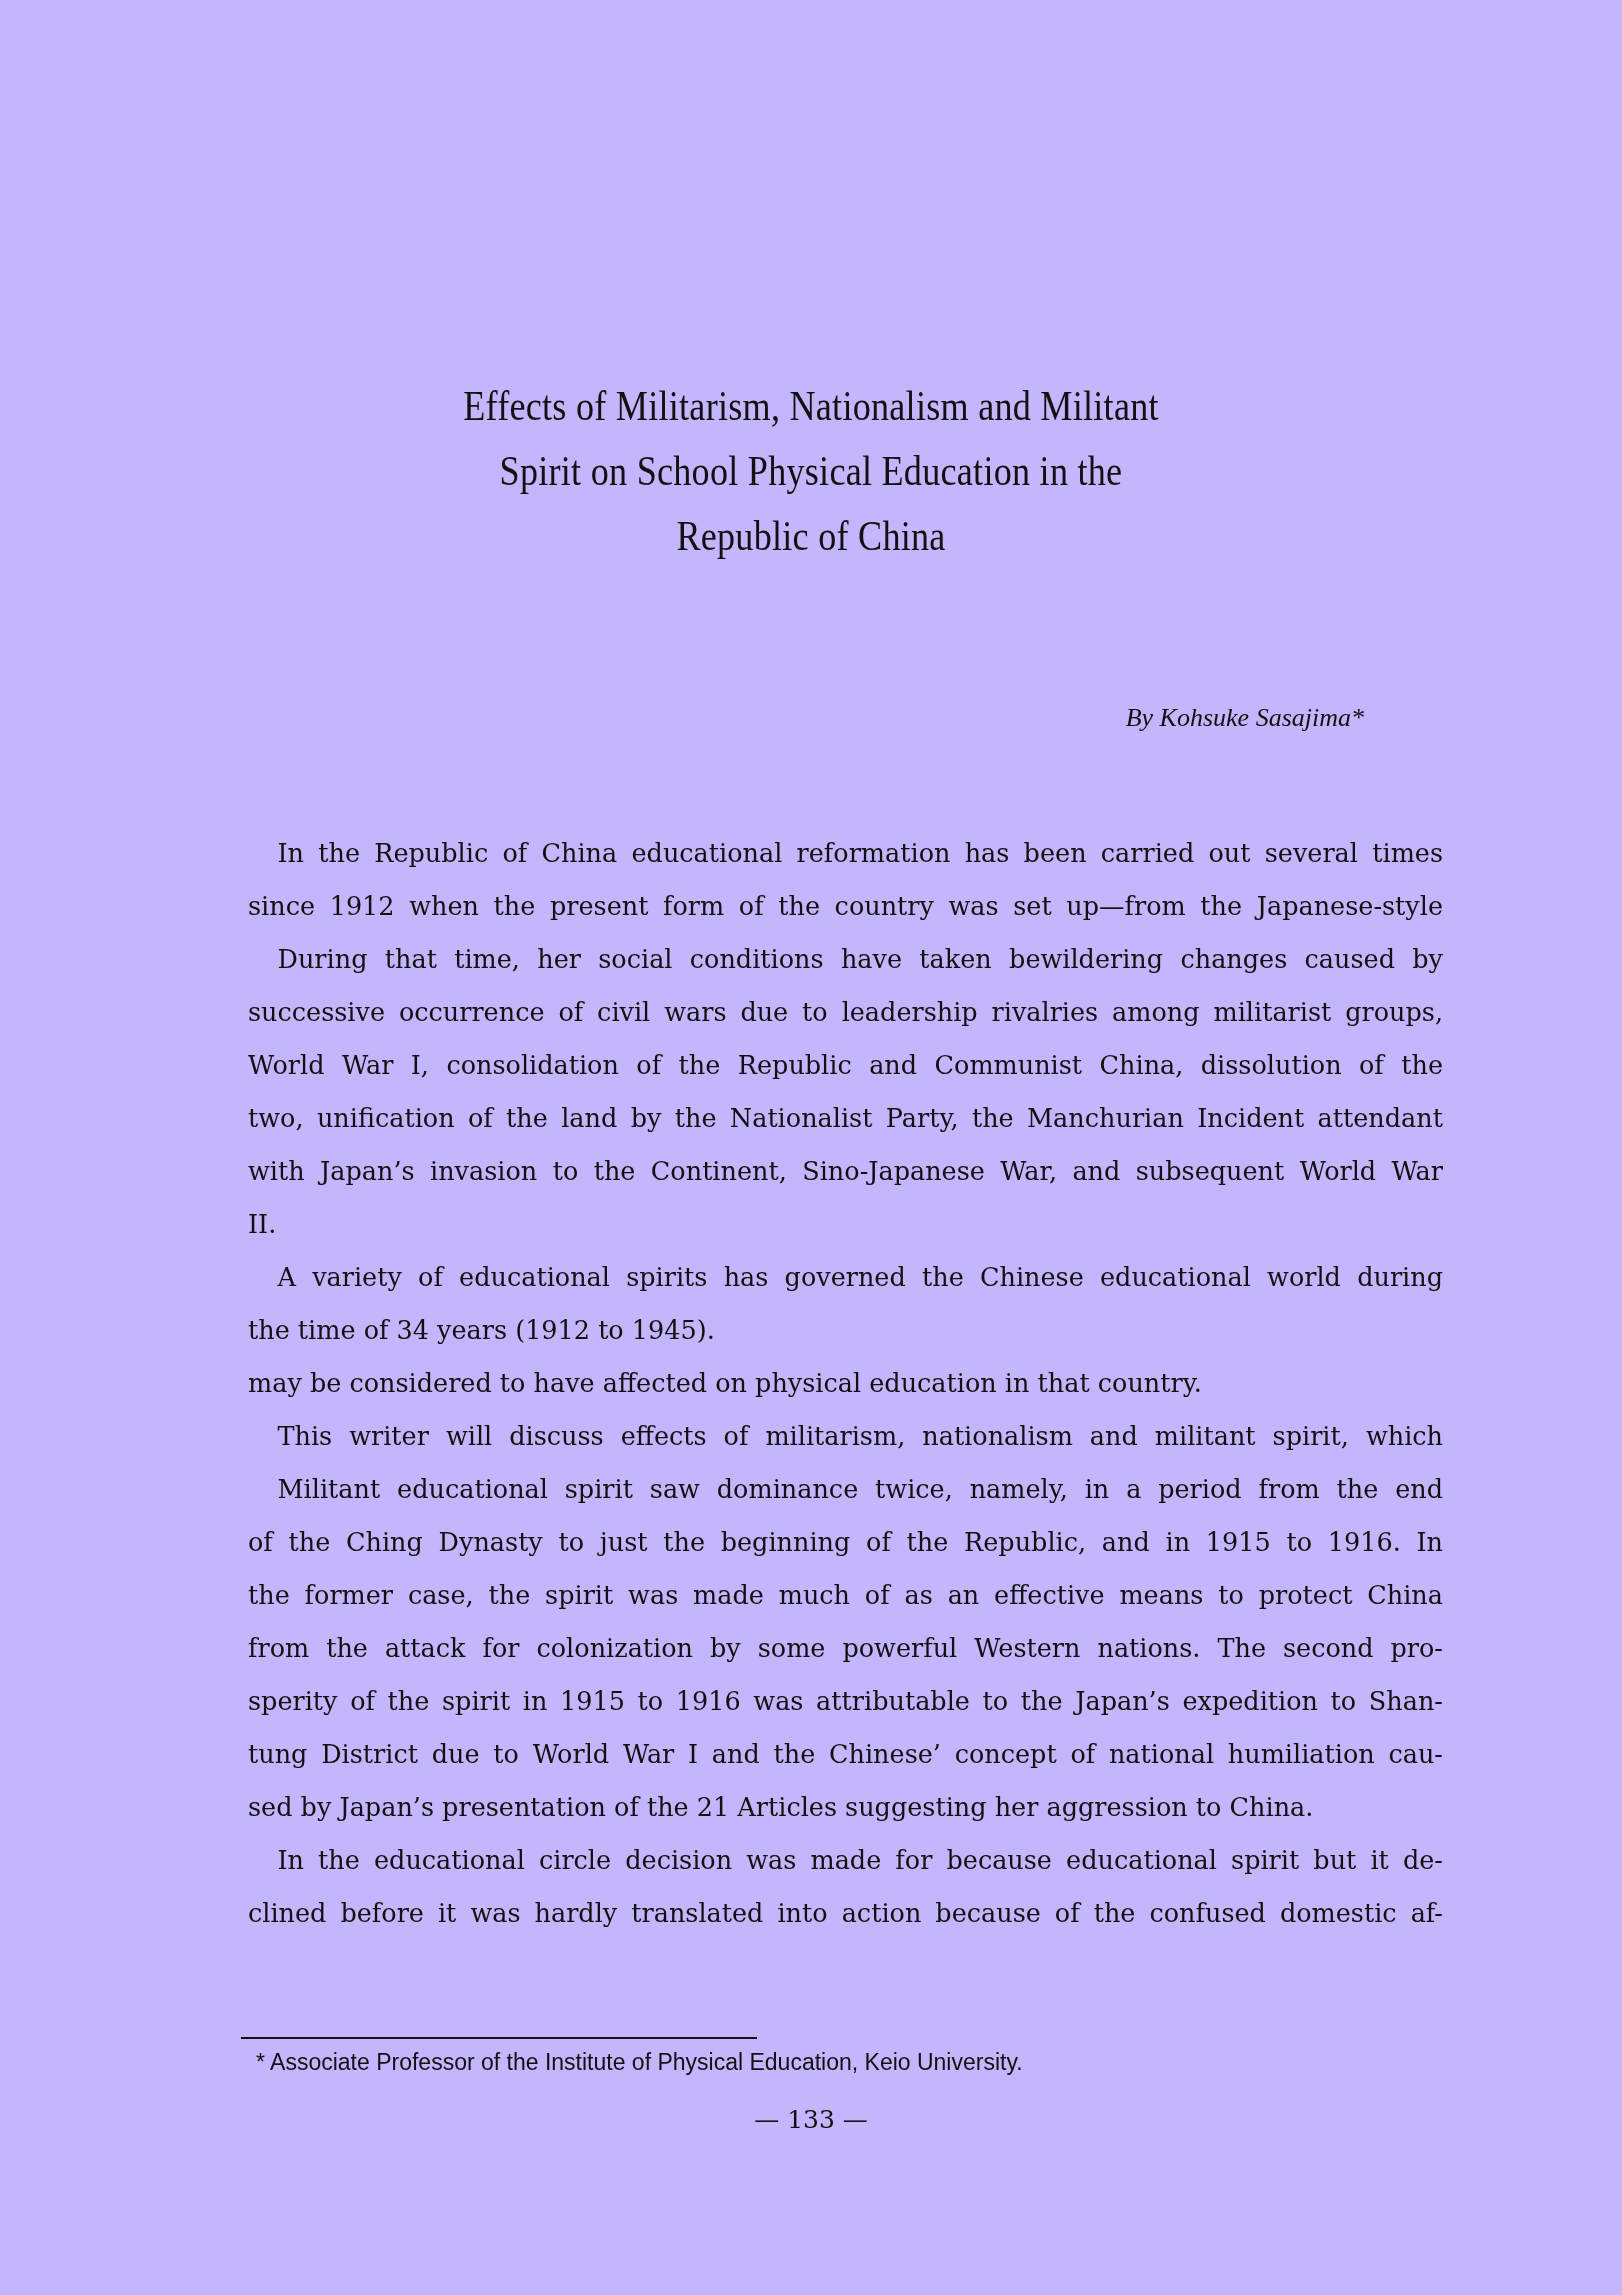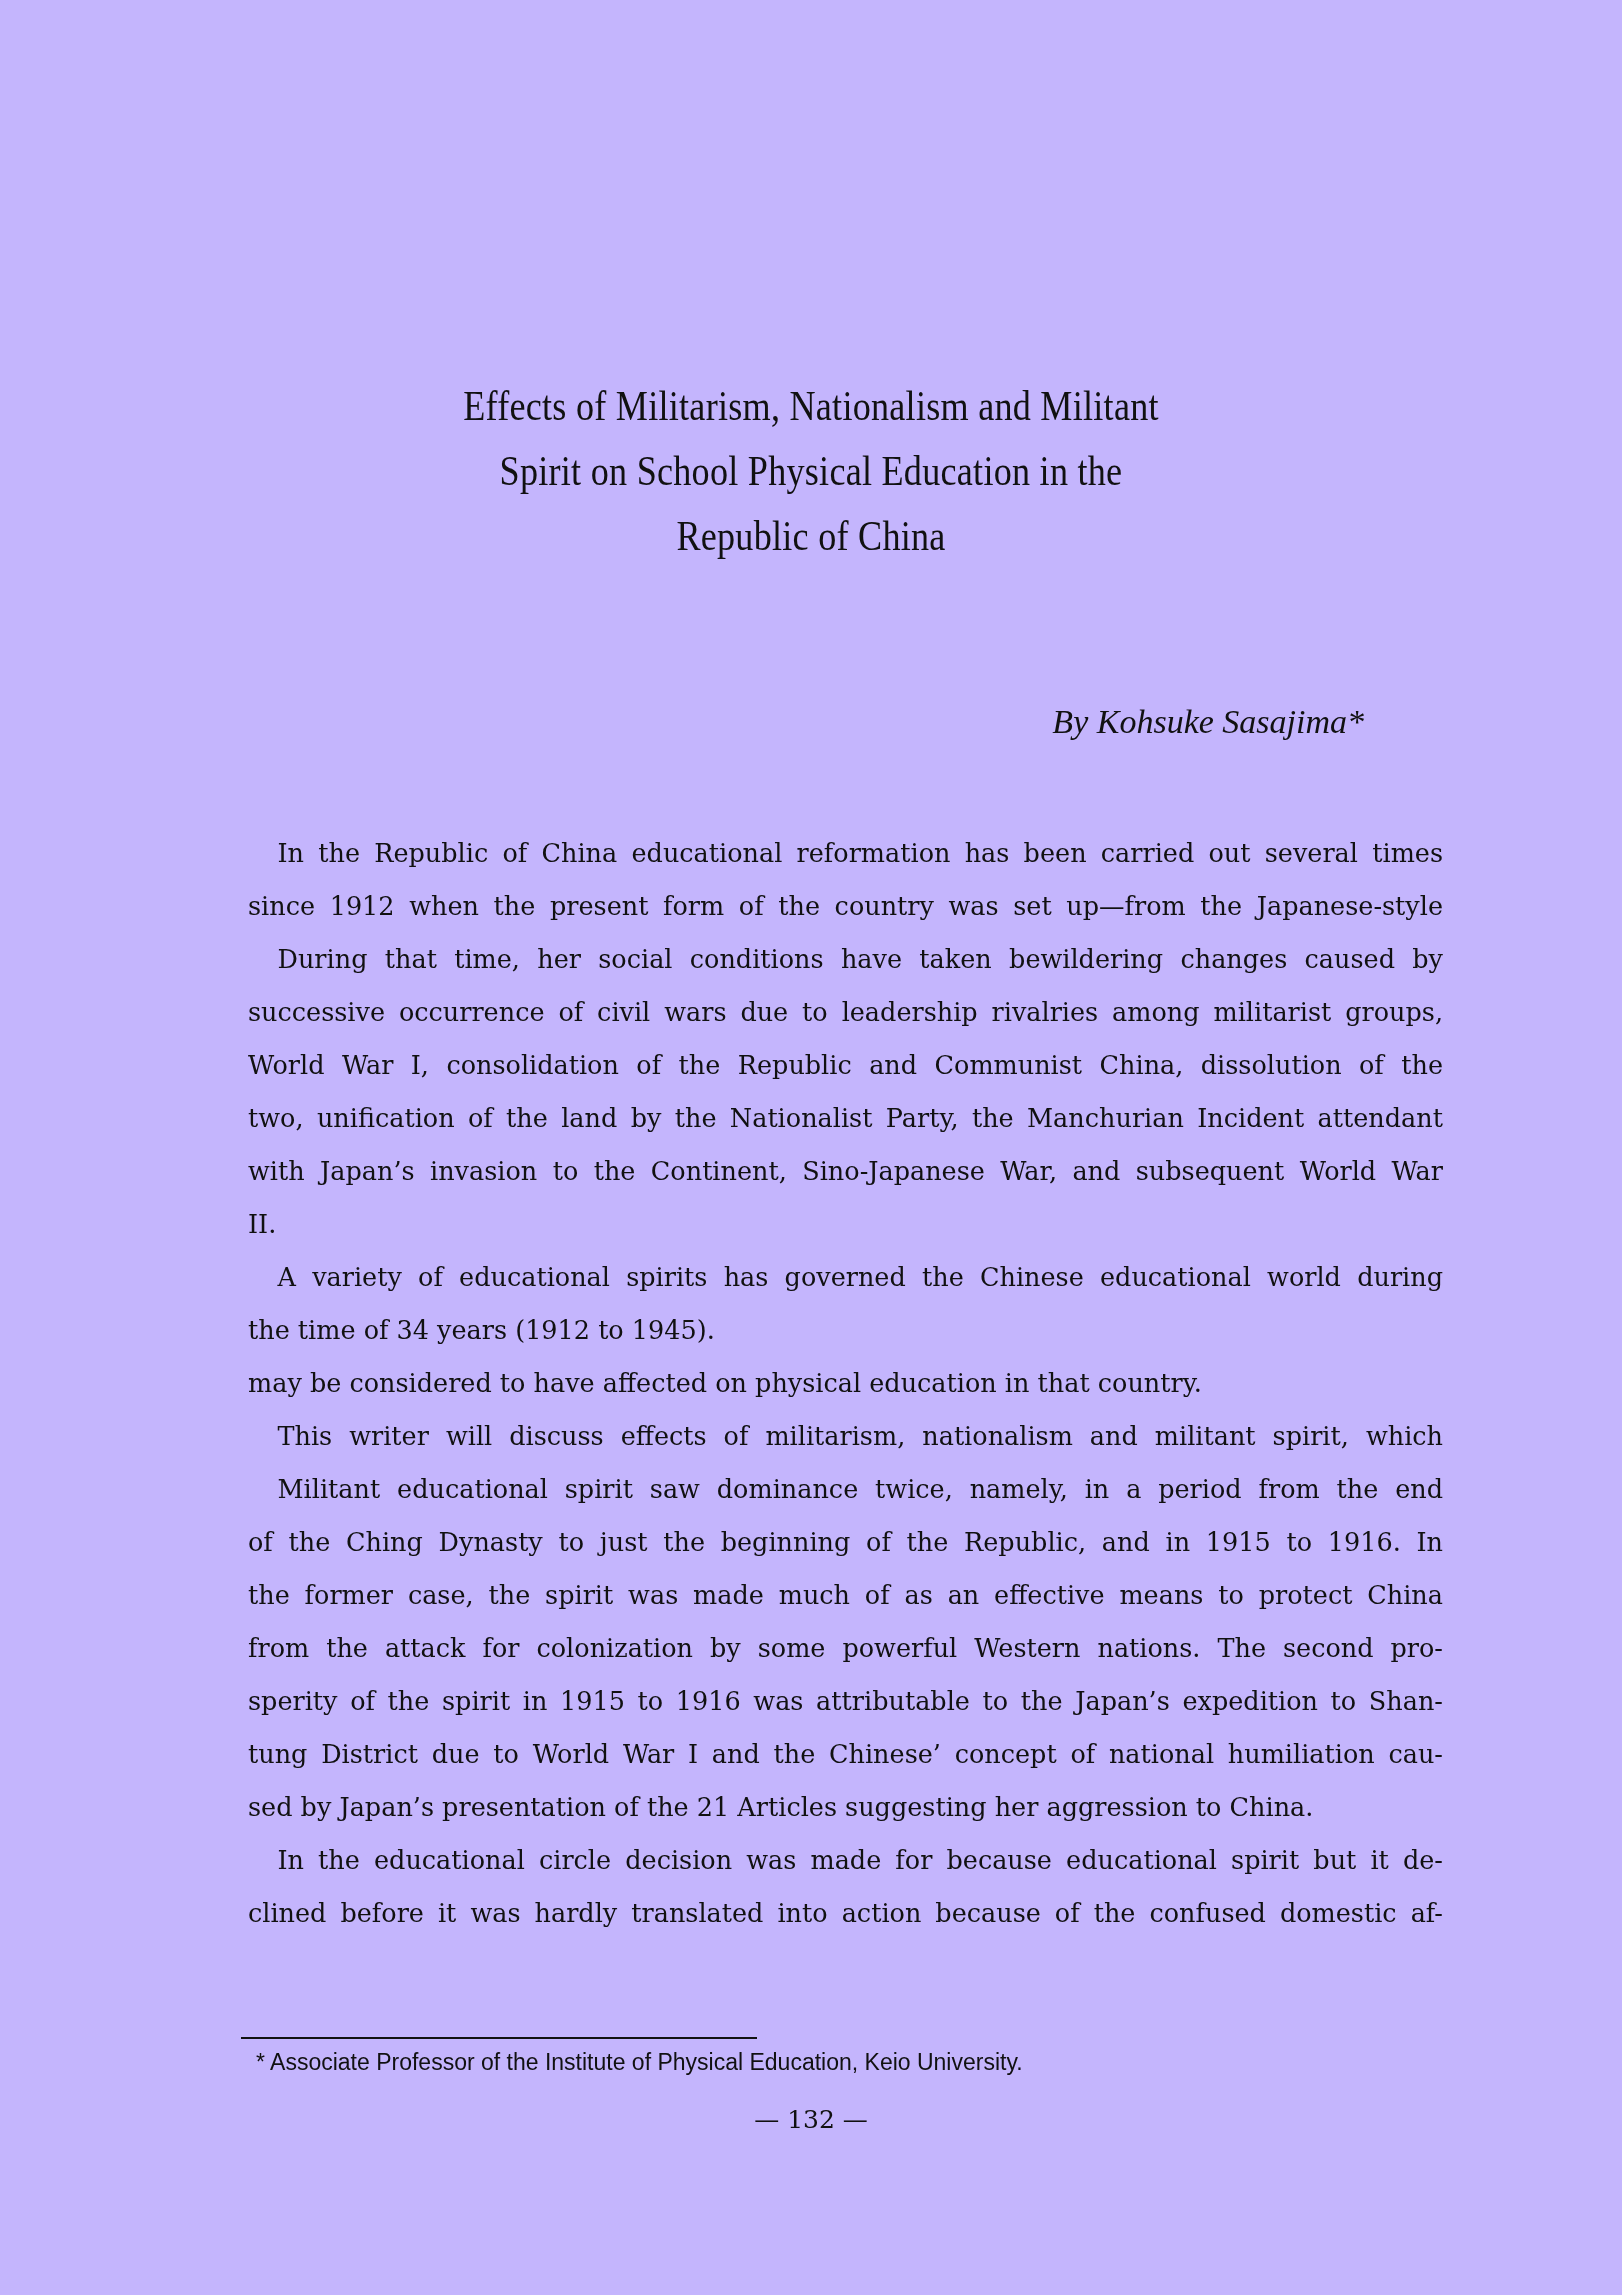--- a/index.html
+++ b/index.html
@@ -4,21 +4,21 @@
 <style>
   html, body { margin:0; padding:0; background:#ffffff; }
   body { width:1622px; height:2295px; position:relative; overflow:hidden;
          font-family:"DejaVu Serif","Liberation Serif",serif; color:#111; }
   .page { position:absolute; left:0; top:0; width:1622px; height:2295px; background:#c4b5fd; }
   .title { position:absolute; left:0; width:1622px; text-align:center;
            font-family:"Liberation Serif","DejaVu Serif",serif;
            font-size:42px; line-height:65px; letter-spacing:0.3px; }
   .title .tl { display:block; transform:scaleX(0.86); transform-origin:center; }
   .byline { position:absolute; right:258px; top:703px; font-style:italic;
-            font-family:"Liberation Serif","DejaVu Serif",serif; font-size:34px;margin-left:8px; }
+            font-family:"Liberation Serif","DejaVu Serif",serif; font-size:26px;margin-left:8px; }
   .body-text { position:absolute; left:248px; width:1195px; top:827px;
                font-family:"DejaVu Serif","Liberation Serif",serif; font-size:25.5px; }
   .line { display:block; height:53px; line-height:53px; white-space:nowrap;
           text-align:justify; text-align-last:justify; }
   .line.last { text-align-last:left; }
   .line.indent { padding-left:29.5px; }
   .rule { position:absolute; left:241px; top:2037px; width:516px; height:2.3px; background:#111; }
   .footnote { position:absolute; left:256px; top:2049px; font-size:23px;
               font-family:Liberation Sans, sans-serif; white-space:nowrap; }
   .pagenum { position:absolute; left:0; width:1622px; top:2105px; text-align:center;
@@ -74,16 +74,16 @@
     </div>
 
     <div>
       <span class="line indent">In the educational circle decision was made for because educational spirit but it de-</span>
       <span class="line">clined before it was hardly translated into action because of the confused domestic af-</span>
     </div>
   </div>
 
   <div class="rule"></div>
   <div class="footnote">* Associate Professor of the Institute of Physical Education, Keio University.</div>
-  <div class="pagenum">— 132 —</div>
+  <div class="pagenum">— 133 —</div>
 
 </div>
 
 
 </body></html>

